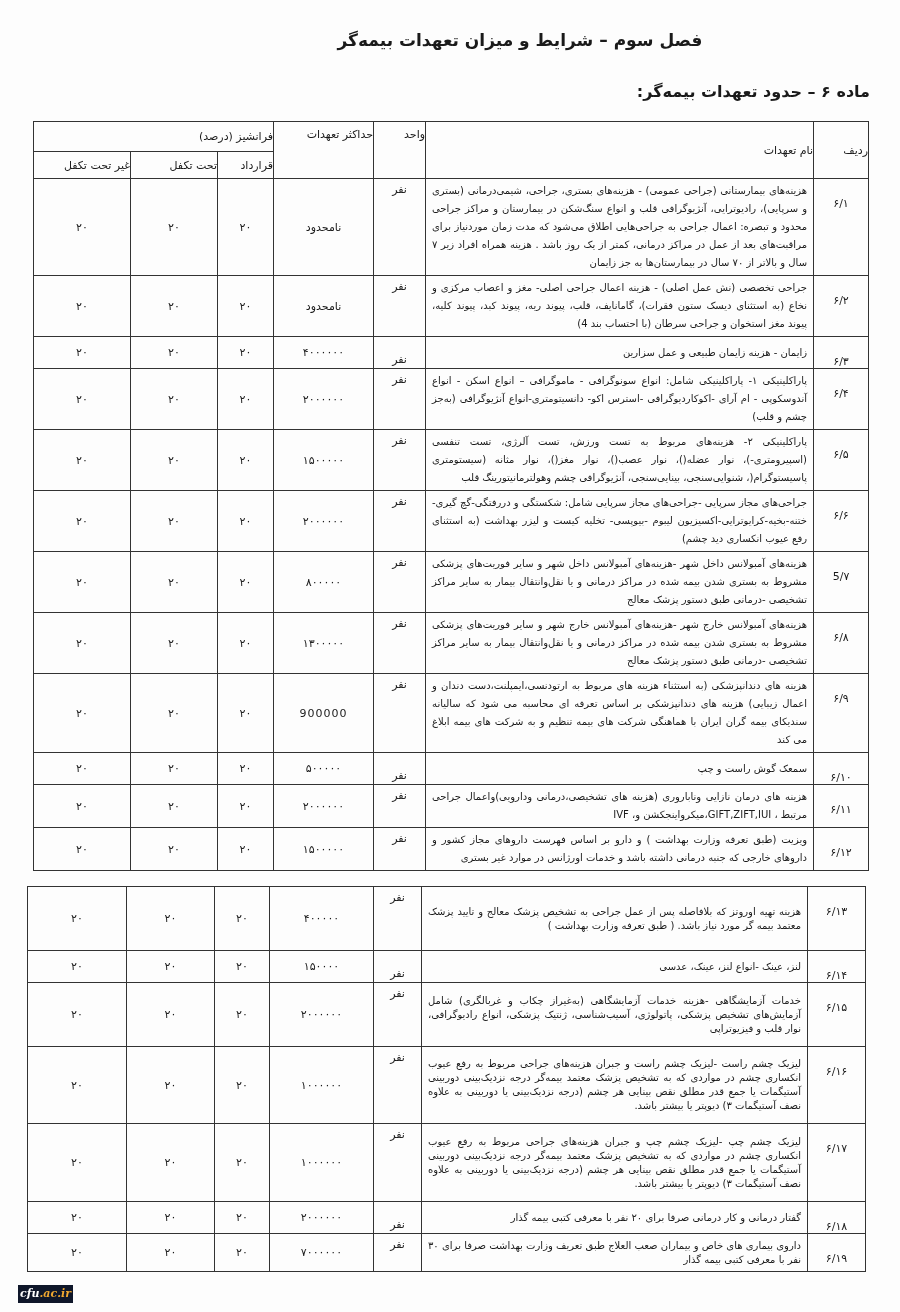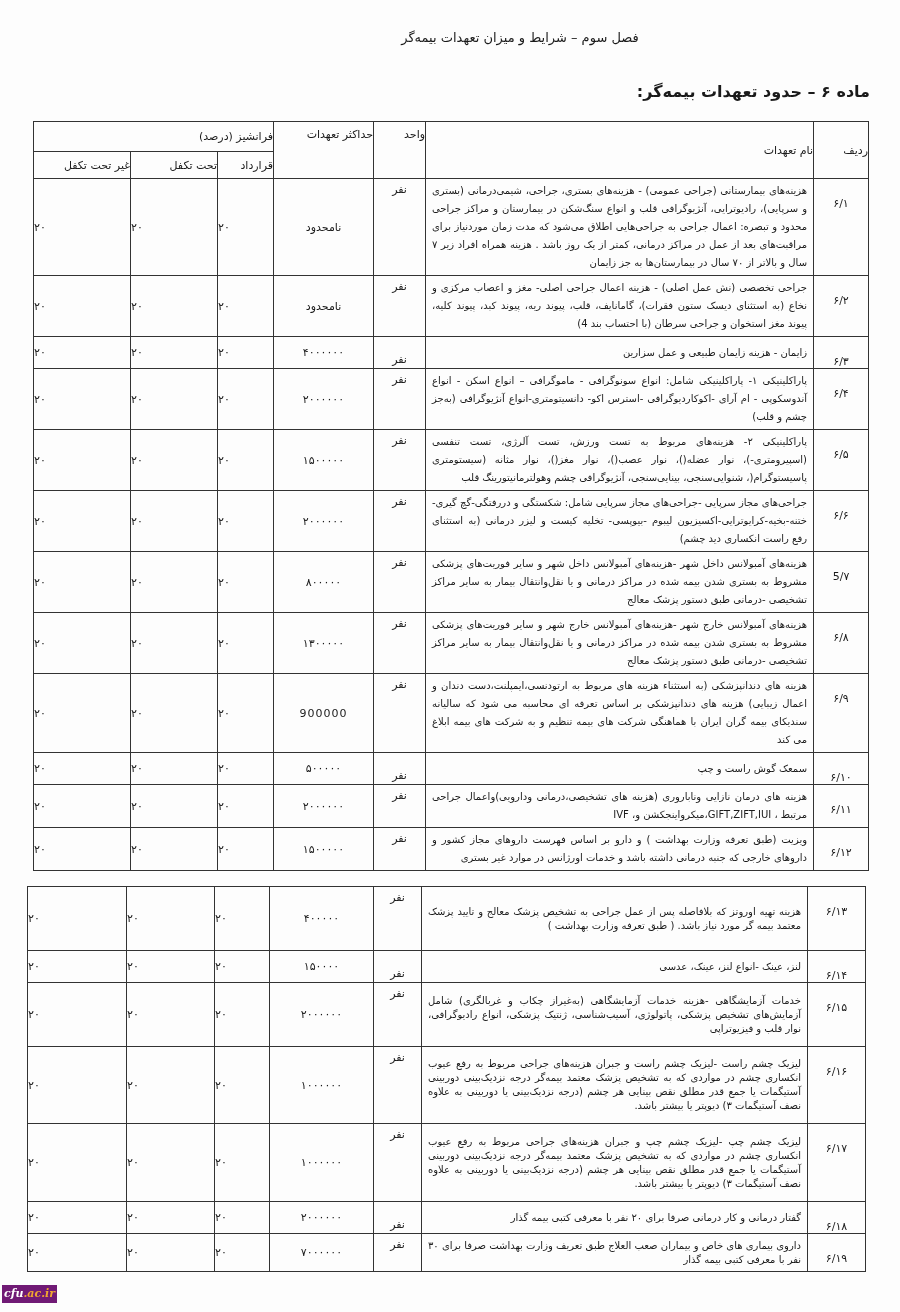--- a/index.html
+++ b/index.html
@@ -2,39 +2,39 @@
 <html><head>
 <meta charset="utf-8">
 <style>
   html, body { margin:0; padding:0; }
   body {
     width:900px; height:1312px; background:#fdfdfd; position:relative; overflow:hidden;
     font-family:"DejaVu Sans", sans-serif; color:#1a1a1a;
   }
   .title {
     position:absolute; top:30px; right:0; left:0; text-align:center;
-    font-weight:normal; font-size:13px; direction:rtl; padding-left:140px;
+    font-weight:bold; font-size:17px; direction:rtl; padding-left:140px;
   }
   .subtitle {
     position:absolute; top:82px; right:30px; font-weight:bold; font-size:16px; direction:rtl;
   }
   table { border-collapse:collapse; position:absolute; direction:rtl; table-layout:fixed; }
   td, th { border:1.2px solid #333; font-size:10.5px; vertical-align:middle; padding:0; }
   th { font-weight:normal; font-size:11px;text-align:right; }
   .t1 { top:121px; left:33px; width:835px; }
   .t2 { top:886px; left:27px; width:838px; }
   .c-num { text-align:center; vertical-align:top; padding-top:18px; font-size:11px; }
   .c-desc { text-align:justify; padding:3px 6px; line-height:18px; font-size:10px; }
   .c-unit { text-align:center; vertical-align:top; padding-top:4px; font-size:11px; }
   .c-unit.bottom { vertical-align:bottom; padding-bottom:2px; }
   .c-max { text-align:center; font-size:11px; letter-spacing:1px; }
-  .c-pct { text-align:left; font-size:11px; }
+  .c-pct { text-align:center; font-size:11px; }
   .t2 .c-desc { line-height:14px; }
   .watermark {
-    position:absolute; left:2px; top:1285px; width:55px; height:18px; background:#701a75;
+    position:absolute; left:18px; top:1285px; width:55px; height:18px; background:#0f172a;
     color:#f0a830; font-weight:bold; font-style:italic; font-size:11px; font-family:"DejaVu Serif", serif;
     line-height:18px; text-align:center;
   }
   .watermark .w1 { color:#fff; }
 </style>
 </head>
 <body>
 
 <div class="title">فصل سوم – شرایط و میزان تعهدات بیمه‌گر</div>
 <div class="subtitle">ماده ۶ – حدود تعهدات بیمه‌گر:</div>
@@ -104,21 +104,21 @@
         <td class="c-num">۶/۵</td>
         <td class="c-desc">پاراکلینیکی ۲- هزینه‌های مربوط به تست ورزش، تست آلرژی، تست تنفسی (اسپیرومتری-)، نوار عضله()، نوار عصب()، نوار مغز()، نوار مثانه (سیستومتری پاسیستوگرام(، شنوایی‌سنجی، بینایی‌سنجی، آنژیوگرافی چشم وهولترمانیتورینگ قلب</td>
         <td class="c-unit">نفر</td>
         <td class="c-max">۱۵۰۰۰۰۰</td>
         <td class="c-pct">۲۰</td>
         <td class="c-pct">۲۰</td>
         <td class="c-pct">۲۰</td>
       </tr>
       <tr style="height: 55px;">
         <td class="c-num">۶/۶</td>
-        <td class="c-desc">جراحی‌های مجاز سرپایی -جراحی‌های مجاز سرپایی شامل: شکستگی و دررفتگی-گچ گیری-ختنه-بخیه-کرایوترایی-اکسیزیون لیبوم -بیوپسی- تخلیه کیست و لیزر درمانی (به استثنای رفع راست انکساری دید چشم)</td>
+        <td class="c-desc">جراحی‌های مجاز سرپایی -جراحی‌های مجاز سرپایی شامل: شکستگی و دررفتگی-گچ گیری-ختنه-بخیه-کرایوترایی-اکسیزیون لیبوم -بیوپسی- تخلیه کیست و لیزر بهداشت (به استثنای رفع عیوب انکساری دید چشم)</td>
         <td class="c-unit">نفر</td>
         <td class="c-max">۲۰۰۰۰۰۰</td>
         <td class="c-pct">۲۰</td>
         <td class="c-pct">۲۰</td>
         <td class="c-pct">۲۰</td>
       </tr>
       <tr style="height: 56px;">
         <td class="c-num">5/۷</td>
         <td class="c-desc">هزینه‌های آمبولانس داخل شهر -هزینه‌های آمبولانس داخل شهر و سایر فوریت‌های پزشکی مشروط به بستری شدن بیمه شده در مراکز درمانی و یا نقل‌وانتقال بیمار به سایر مراکز تشخیصی -درمانی طبق دستور پزشک معالج</td>
         <td class="c-unit">نفر</td>

